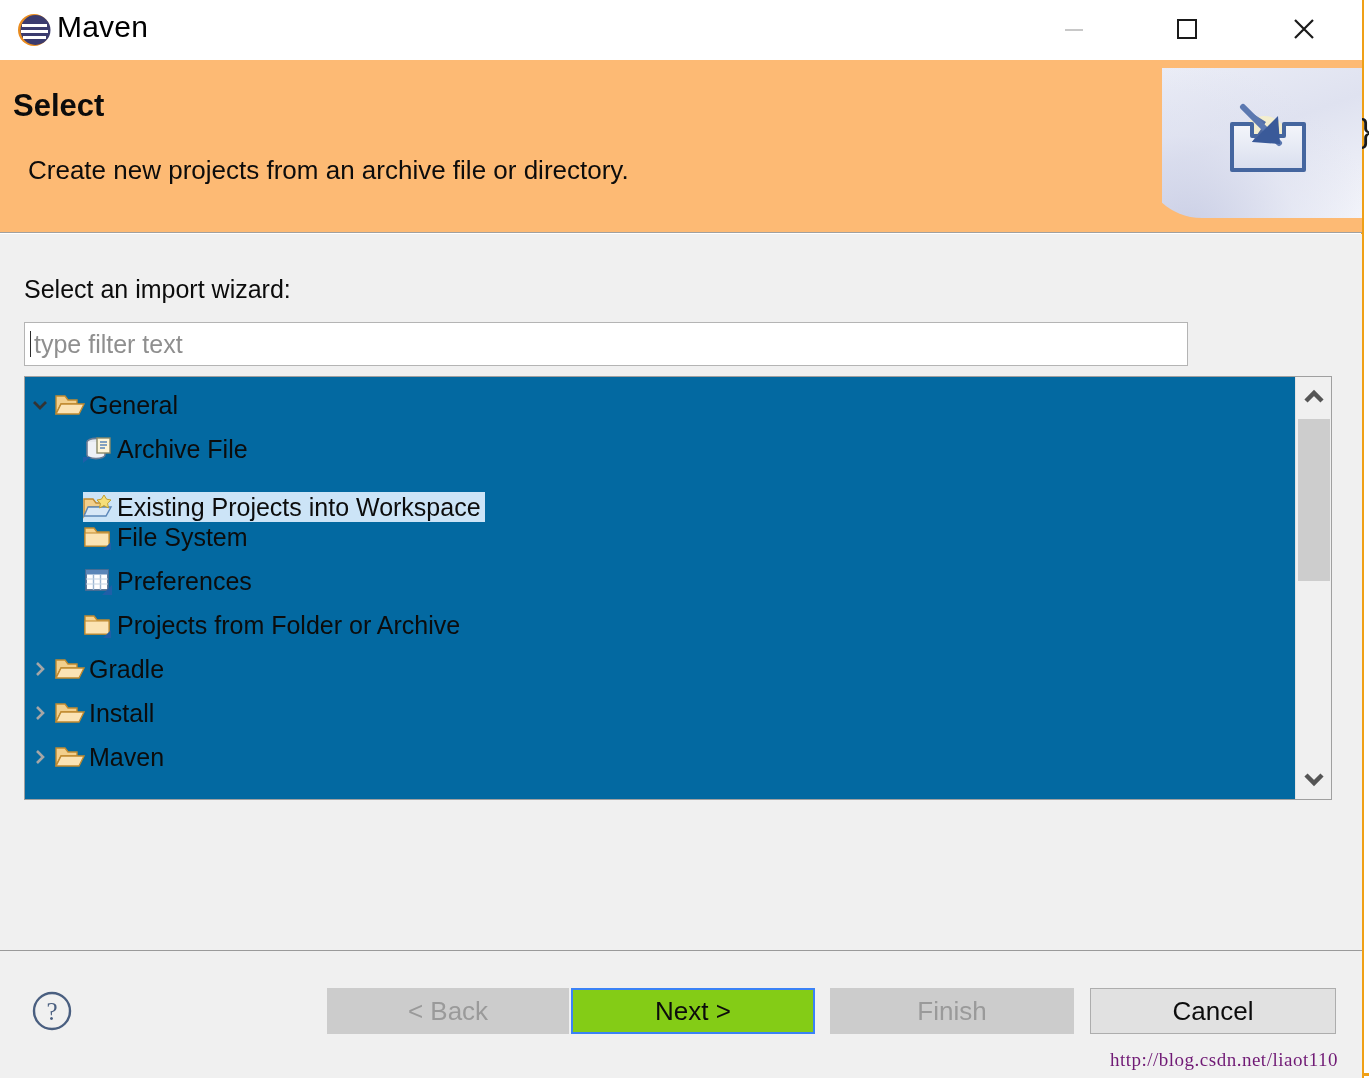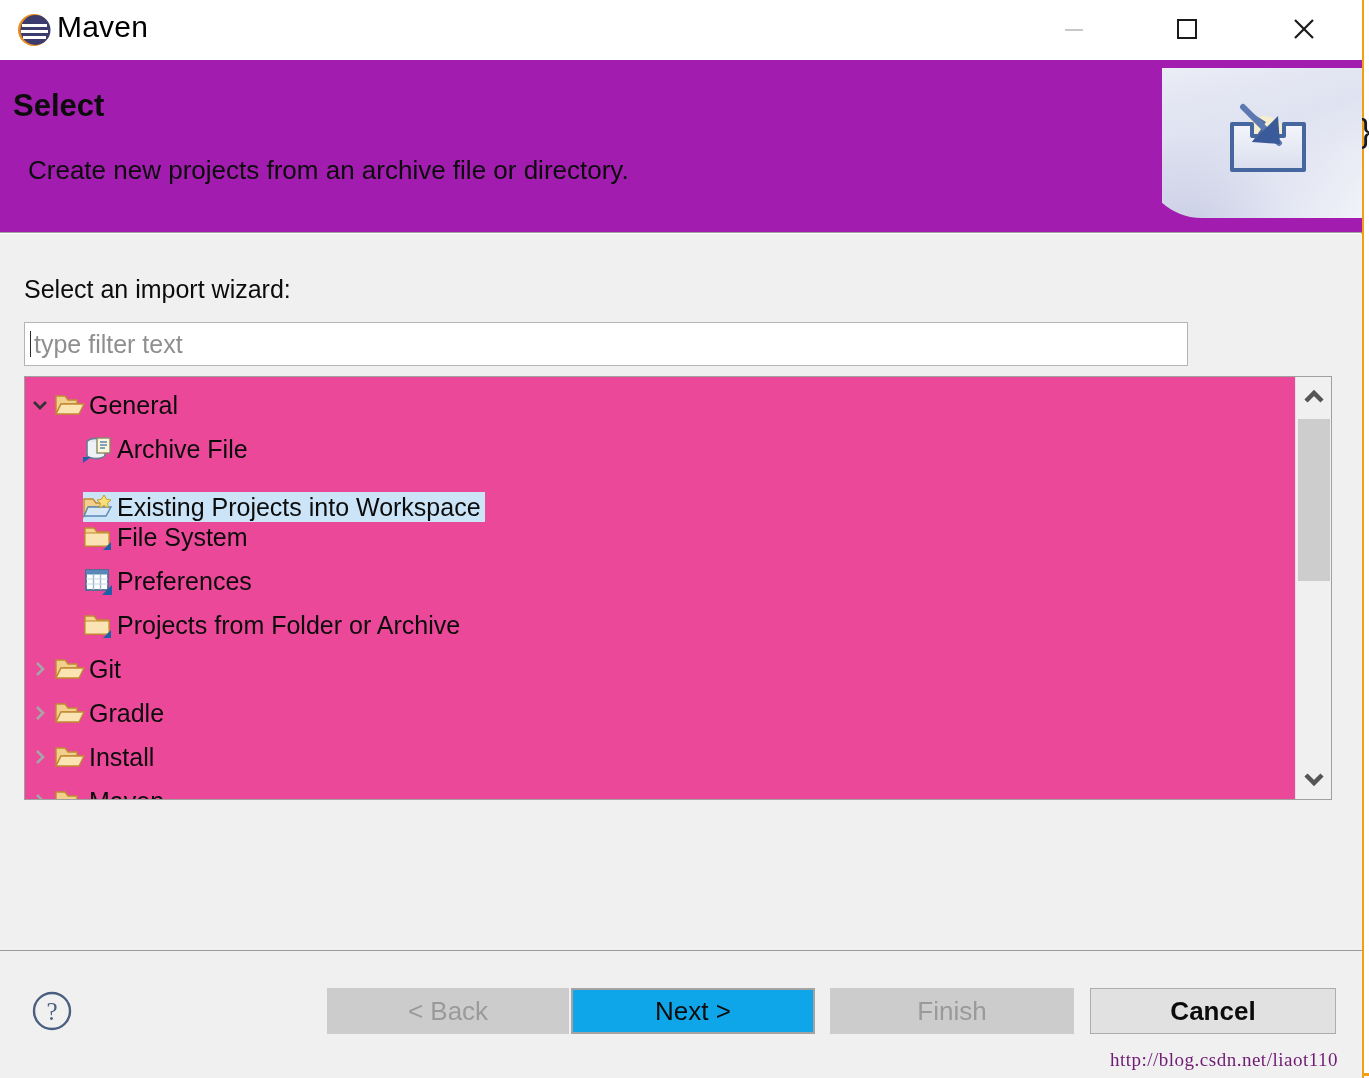--- a/index.html
+++ b/index.html
@@ -55,21 +55,21 @@
     background: transparent;
   }
   .btn-min { left: 1034px; }
   .btn-max { left: 1147px; }
   .btn-close { left: 1264px; }
 
   
   #header {
     position: absolute; left: 0; top: 60px;
     width: 1362px; height: 173px;
-    background: #a21caf;
+    background: #fdba74;
     border-bottom: 1px solid #a0a0a0;
     overflow: hidden;
   }
   .header-title {
     position: absolute; left: 13px; top: 28px;
     font-size: 31px; font-weight: bold; color: #0c0c0c;
   }
   .header-desc {
     position: absolute; left: 28px; top: 95px;
     font-size: 26px; color: #0c0c0c;
@@ -111,21 +111,21 @@
     width: 1px; height: 26px; background: #2b2b2b; margin-left: 5px;
   }
   .filter-placeholder {
     font-size: 25px; color: #8f8f8f; margin-left: 3px;
   }
 
   
   .tree-outer {
     position: absolute; left: 24px; top: 142px;
     width: 1308px; height: 424px;
-    background: #ec4899;
+    background: #0369a1;
     border: 1px solid #a0a0a0;
     overflow: hidden;
     text-align: center;
   }
   .tree-list {
     position: absolute; left: 0; top: 0;
     width: 1270px; height: 422px;
     padding-top: 6px;
     overflow: hidden;
   }
@@ -185,26 +185,26 @@
     display: flex; align-items: center; justify-content: center;
     font-size: 26px;
   }
   .dlg-btn.disabled {
     background: #cccccc; border: 1px solid #cccccc; color: #9a9a9a;
   }
   .dlg-btn.normal {
     background: #e1e1e1; border: 1px solid #adadad; color: #0c0c0c;
   }
   .dlg-btn.default {
-    background: #0ea5e9; border: 2px solid #a3a3a3; color: #0c0c0c;
+    background: #84cc16; border: 2px solid #3b82f6; color: #0c0c0c;
   }
   .btn-back   { left: 327px; width: 242px; }
   .btn-next   { left: 571px; width: 244px; }
   .btn-finish { left: 830px; width: 244px; }
-  .btn-cancel { left: 1090px; width: 246px; font-weight: bold; }
+  .btn-cancel { left: 1090px; width: 246px; }
 
   .watermark {
     position: absolute; right: 24px; bottom: 7px;
     font-family: Liberation Serif, serif;
     font-size: 19px; color: #701a75;
     letter-spacing: .5px;
   }
 </style>
 </head>
 <body>
@@ -373,36 +373,20 @@
                 <path d="M7 4 L13 10 L7 16" stroke="#a6a6a6" stroke-width="2.6" fill="none"></path>
               </svg>
             </span>
             <span class="row-inner">
               <span class="tree-icon">
                 <svg width="30" height="26" viewBox="0 0 30 26">
                   <path d="M1 22 L1 4 L10 4 L13 8 L22 8 L22 12 L6 12 Z" fill="#f2cf8c" stroke="#c08a30" stroke-width="1.4"></path>
                   <path d="M6 12 L29 12 L24 22 L1 22 Z" fill="#fbe3b4" stroke="#c08a30" stroke-width="1.4"></path>
                 </svg>
               </span>
-              <span class="tree-label">Git</span>
-            </span>
-          </div>
-          <div class="tree-row">
-            <span class="tree-twisty">
-              <svg width="20" height="20" viewBox="0 0 20 20">
-                <path d="M7 4 L13 10 L7 16" stroke="#a6a6a6" stroke-width="2.6" fill="none"></path>
-              </svg>
-            </span>
-            <span class="row-inner">
-              <span class="tree-icon">
-                <svg width="30" height="26" viewBox="0 0 30 26">
-                  <path d="M1 22 L1 4 L10 4 L13 8 L22 8 L22 12 L6 12 Z" fill="#f2cf8c" stroke="#c08a30" stroke-width="1.4"></path>
-                  <path d="M6 12 L29 12 L24 22 L1 22 Z" fill="#fbe3b4" stroke="#c08a30" stroke-width="1.4"></path>
-                </svg>
-              </span>
               <span class="tree-label">Gradle</span>
             </span>
           </div>
           <div class="tree-row">
             <span class="tree-twisty">
               <svg width="20" height="20" viewBox="0 0 20 20">
                 <path d="M7 4 L13 10 L7 16" stroke="#a6a6a6" stroke-width="2.6" fill="none"></path>
               </svg>
             </span>
             <span class="row-inner">

